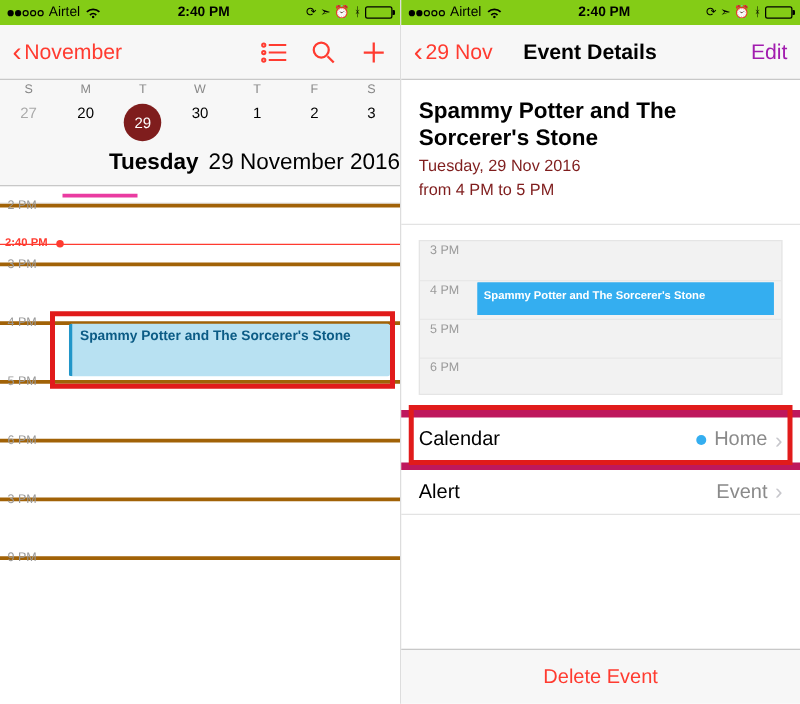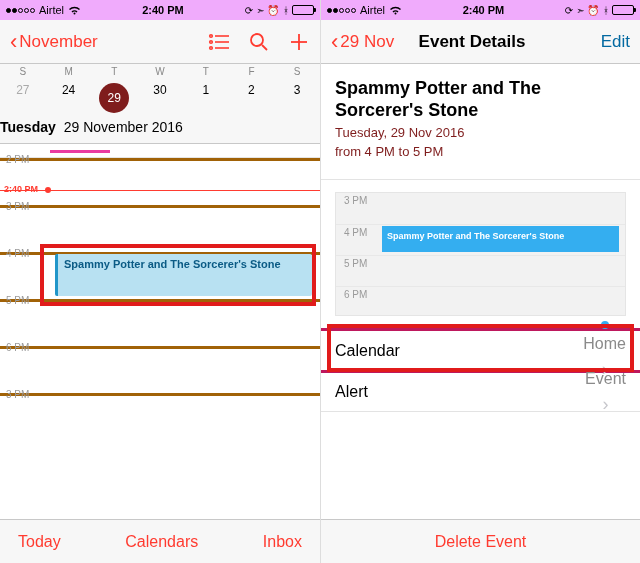--- a/index.html
+++ b/index.html
@@ -2,50 +2,50 @@
 <html><head>
 <meta charset="utf-8">
 <style>
   * { box-sizing: border-box; margin: 0; padding: 0; }
   body { font-family: -apple-system, "Helvetica Neue", Arial, sans-serif; background: #fff; width: 640px; height: 563px; overflow: hidden; }
   .screens { display: flex; }
   .screen { width: 320px; height: 563px; position: relative; background: #fff; }
   .sep { border-left: 1px solid #ddd; }
 
   
-  .status { height: 20px; background: #f0abfc; display: flex; align-items: center; font-size: 11px; padding: 0 6px; font-weight: 500; }
+  .status { height: 20px; background: #84cc16; display: flex; align-items: center; font-size: 11px; padding: 0 6px; font-weight: 500; }
   .status .carrier { display: flex; align-items: center; gap: 4px; }
   .dots { display: flex; gap: 1px; }
   .dots span { width: 5px; height: 5px; border-radius: 50%; border: 1px solid #000; }
   .dots span.f { background: #000; }
   .status .clock { flex: 1; text-align: center; font-weight: 600; }
   .status .right { display: flex; align-items: center; gap: 3px; font-size: 10px; }
   .batt { width: 22px; height: 10px; border: 1px solid #000; border-radius: 2px; position: relative; }
   .batt::after { content: ""; position: absolute; right: -3px; top: 2px; width: 2px; height: 4px; background: #000; border-radius: 0 1px 1px 0; }
   .batt .fill { background: #000; height: 100%; width: 85%; }
 
   
   .nav { height: 44px; display: flex; align-items: center; padding: 0 10px; background: #f7f7f7; border-bottom: 1px solid #c8c8c8; position: relative; }
   .nav .back { color: #ff3b30; display: flex; align-items: center; font-size: 17px; }
   .nav .back .chev { font-size: 22px; font-weight: 300; margin-right: 2px; }
   .nav .title { position: absolute; left: 0; right: 17px; text-align: center; font-size: 17px; font-weight: 600; pointer-events: none; }
   .nav .actions { margin-left: auto; display: flex; align-items: center; gap: 18px; color: #ff3b30; }
   .nav .icon { width: 22px; height: 22px; display: inline-flex; align-items: center; justify-content: center; }
-  .nav .edit { color: #0369a1; font-size: 17px; }
+  .nav .edit { color: #a21caf; font-size: 17px; }
 
   
   .week { background: #f7f7f7; border-bottom: 1px solid #c8c8c8; }
   .weekdays, .daynums { display: flex; }
   .weekdays div, .daynums div { flex: 1; text-align: center; }
   .weekdays { font-size: 10px; color: #888; padding: 2px 0; }
   .daynums { font-size: 12px; padding: 4px 0 6px; }
   .daynums div { color: #000; }
   .daynums div.dim { color: #aaa; }
   .daynums div.sel span { display: inline-flex; width: 30px; height: 30px; border-radius: 50%; background: #7f1d1d; color: #fff; align-items: center; justify-content: center; }
-  .datefull { text-align: left; font-size: 14px; padding: 0 0 8px; }
+  .datefull { text-align: right; font-size: 18px; padding: 0 0 8px; }
   .datefull .wd { font-weight: 600; margin-right: 8px; }
 
   
   .timeline { position: relative; height: 360px; }
   .allday { height: 14px; border-bottom: 1px solid #e5e5e5; position: relative; }
   .allday::after { content:""; position:absolute; left:50px; top:6px; width:60px; height:3px; background:#ea3ba1; }
   .hour { height: 47px; border-top: 3px solid #a16207; position: relative; }
   .hour .lbl { position: absolute; left: 6px; top: -7px; font-size: 10px; color: #999; }
   .nowline { position: absolute; left: 0; right: 0; height: 0; border-top: 1px solid #ff3b30; }
   .nowline::before { content:""; width:6px; height:6px; background:#ff3b30; border-radius:50%; position:absolute; left:45px; top:-4px; }
@@ -63,23 +63,23 @@
   .detail .sub { color: #7f1d1d; font-size: 13px; margin-top: 4px; }
   .detail-divider { border-top:1px solid #e3e3e3; margin-top:10px; }
 
   .mini { margin: 12px 14px; background: #f2f2f2; border: 1px solid #e5e5e5; position: relative; height: 124px; }
   .mini .mh { height: 31px; border-top: 1px solid #e8e8e8; position: relative; }
   .mini .mh:first-child { border-top: none; }
   .mini .mh .ml { position: absolute; left: 8px; top: 2px; font-size: 10px; color: #9a9a9a; }
   .mini .mev { position: absolute; left: 46px; right: 6px; background: #34aef0; color: #fff; font-size: 9px; font-weight: 600; padding: 4px 4px; top: 33px; height: 26px; overflow:hidden; white-space:nowrap; }
 
   .rows { margin-top: 10px; position: relative; }
-  .row { display: flex; align-items: center; height: 42px; padding: 0 14px; border-top: 3px solid #be185d; font-size: 16px; }
+  .row { display: flex; align-items: center; height: 42px; padding: 0 14px; border-top: 6px solid #be185d; font-size: 16px; }
   .row:last-child { border-bottom: 1px solid #e3e3e3; }
-  .row .val { margin-left: auto; color: #8a8a8a; display: flex; align-items: center; gap: 6px; flex-direction: column; }
+  .row .val { margin-left: auto; color: #8a8a8a; display: flex; align-items: center; gap: 6px; }
   .row .chev { color: #c7c7cc; font-size: 18px; }
   .bluedot { width:8px; height:8px; border-radius:50%; background:#34aef0; }
   .highlight-r { position:absolute; border:4px solid #e11b1b; left:6px; right:6px; top:-4px; height:48px; }
 </style>
 </head>
 <body>
 
 <div class="screens">
 
   <div class="screen">
@@ -149,21 +149,21 @@
           <div>S</div>
           <div>M</div>
           <div>T</div>
           <div>W</div>
           <div>T</div>
           <div>F</div>
           <div>S</div>
         </div>
       <div class="daynums" id="dn-left">
           <div class="dim">27</div>
-          <div>24</div>
+          <div>20</div>
           <div class="sel"><span>29</span></div>
           <div>30</div>
           <div>1</div>
           <div>2</div>
           <div>3</div>
         </div>
       <div class="datefull">
         <span class="wd">Tuesday</span><span>29 November 2016</span>
       </div>
     </div>
@@ -182,35 +182,33 @@
           </div>
           <div class="hour">
             <span class="lbl">5 PM</span>
           </div>
           <div class="hour">
             <span class="lbl">6 PM</span>
           </div>
           <div class="hour">
             <span class="lbl">3 PM</span>
           </div>
+          <div class="hour">
+            <span class="lbl">9 PM</span>
+          </div>
         </div>
       <div class="nowline" style="top:46px;">
         <span class="nowlbl">2:40 PM</span>
       </div>
       <div class="event" style="top:110px; height:42px;">
         <span>Spammy Potter and The Sorcerer's Stone</span>
       </div>
       <div class="highlight-l" style="left:40px; right:4px; top:100px; height:62px;"></div>
     </div>
 
-    <div class="toolbar">
-      <span>Today</span>
-      <span>Calendars</span>
-      <span>Inbox</span>
-    </div>
   </div>
 
   <div class="screen sep">
     <div class="status">
       <div class="carrier">
         <span class="dots">
             <span class="f"></span>
             <span class="f"></span>
             <span></span>
             <span></span>

